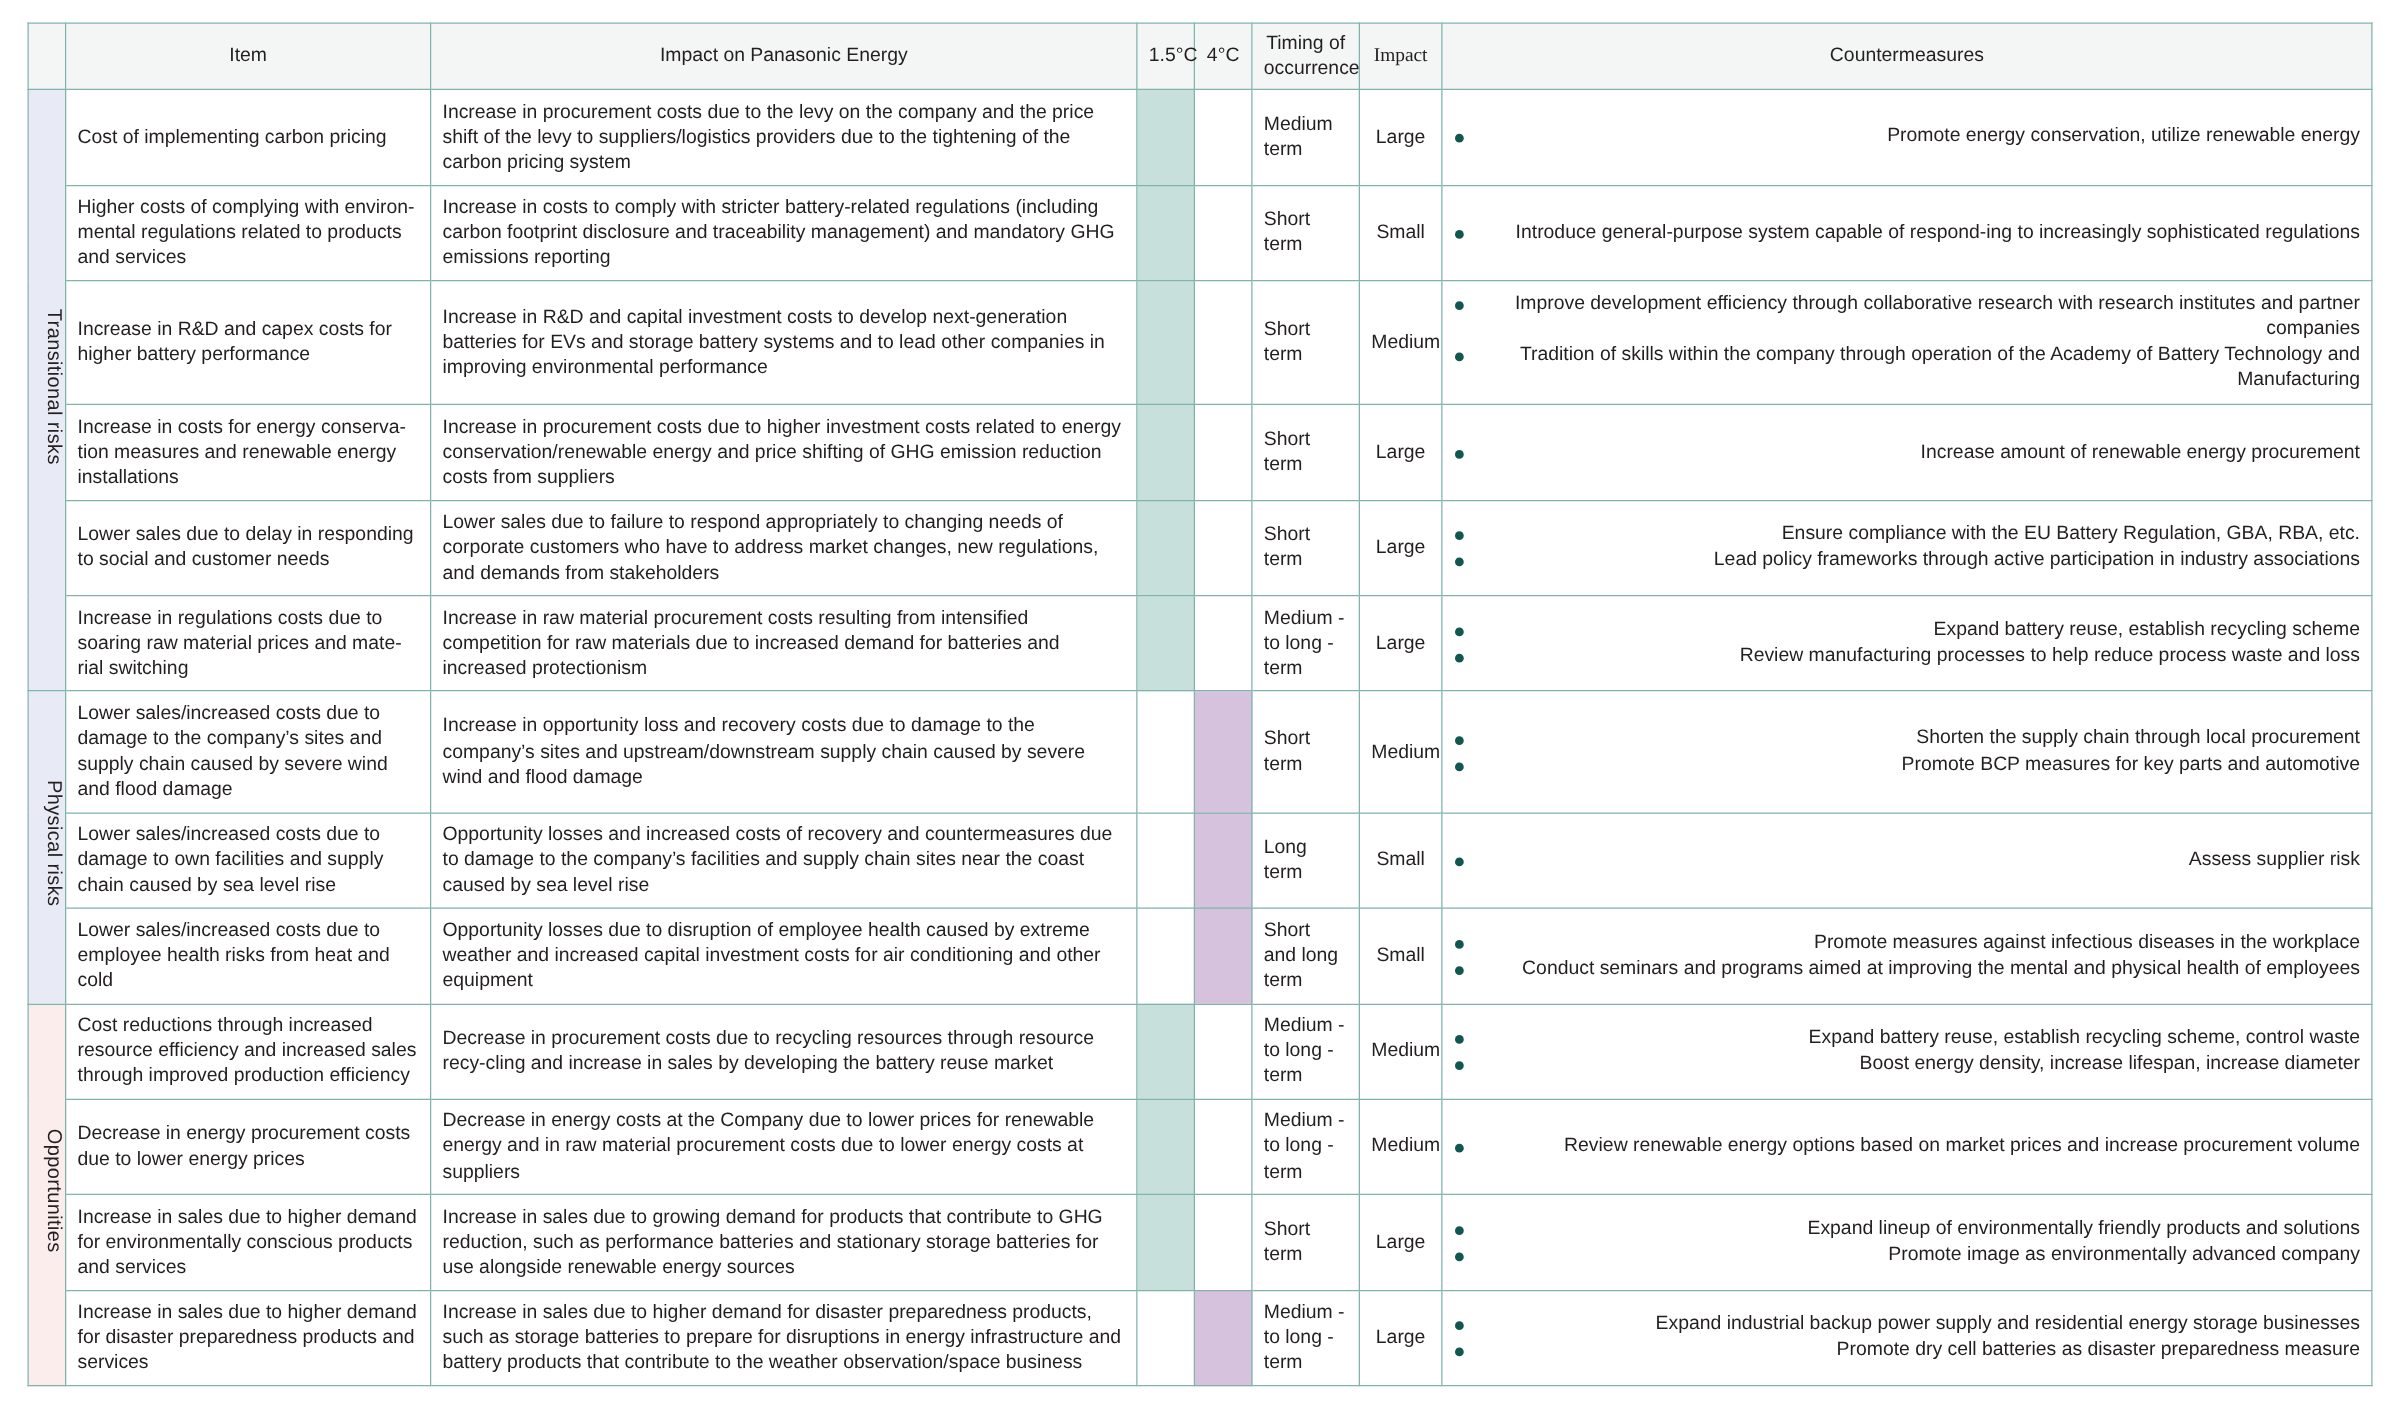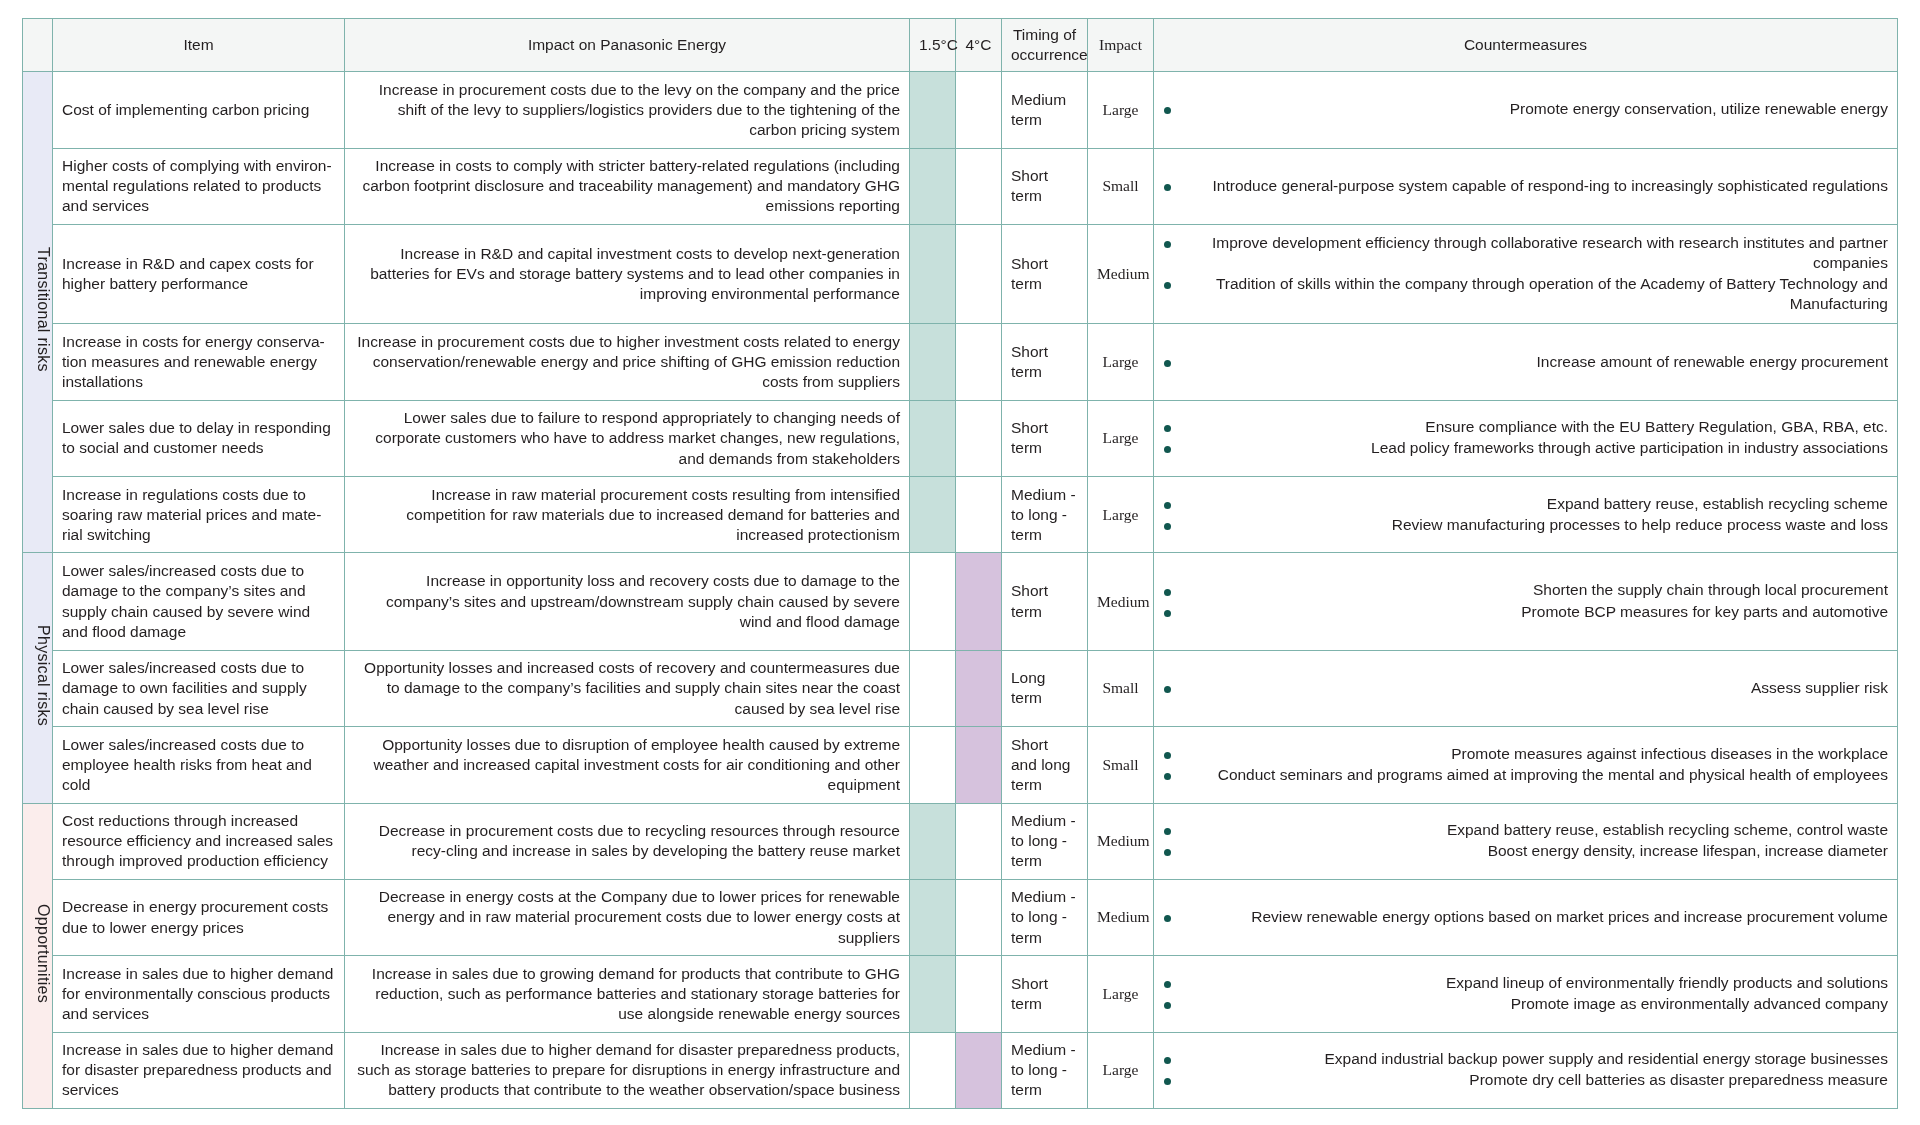--- a/index.html
+++ b/index.html
@@ -51,24 +51,24 @@
     text-orientation:mixed;
     white-space:nowrap;
     font-size:16px;
     letter-spacing:.3px;
     display:inline-block;
   }
   td.cat.risks{background:#e8eaf6;}
   td.cat.opps{background:#fbedec;}
   
   td.item{width:292px;text-align:left;}
-  td.impact-text{width:565px;text-align:right;}
+  td.impact-text{width:565px;text-align:left;}
   td.t15,td.t4{width:46px;padding:0;}
   td.timing{width:86px;text-align:left;}
-  td.mag{width:66px;text-align:center;font-family:Liberation Serif, serif;}
+  td.mag{width:66px;text-align:center;}
   td.cm{text-align:right;padding:5px 10px 5px 10px;}
   th.c-item{width:292px;margin-left:44px;}
   th.c-impact{width:565px;}
   th.c-t15,th.c-t4{width:46px;}
   th.c-timing{width:86px;}
   th.c-mag{width:66px;font-family:Liberation Serif, serif;}
   
   td.fill-teal{background:#c7e0db;}
   td.fill-purple{background:#d6c2dd;}
   

